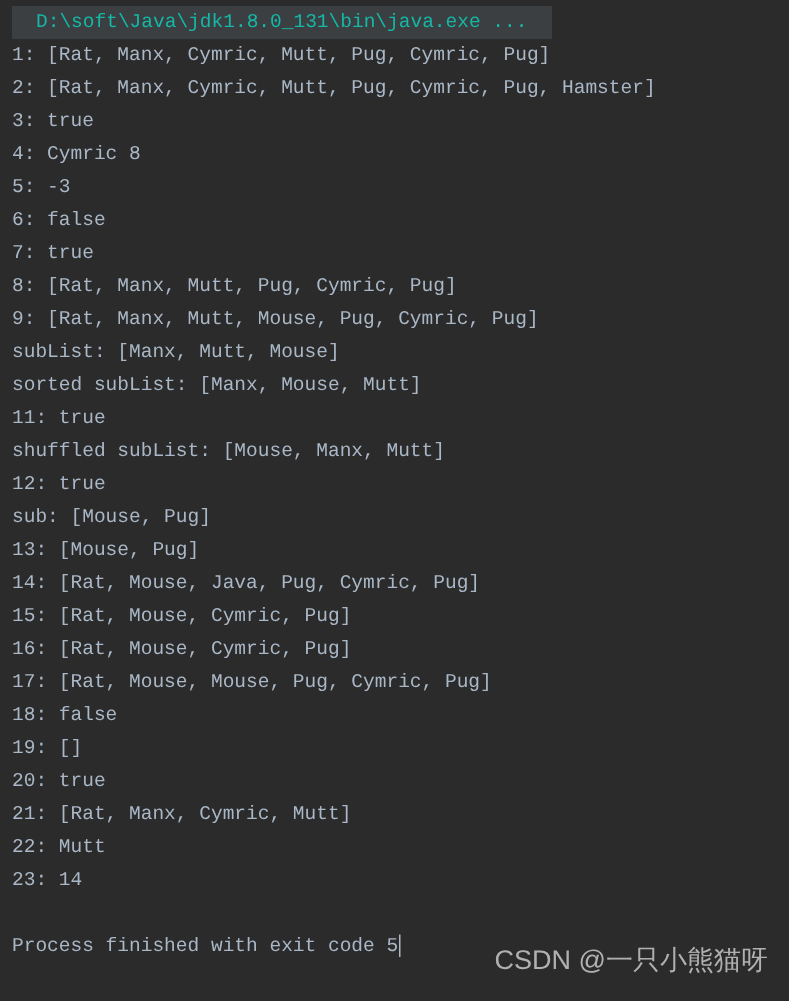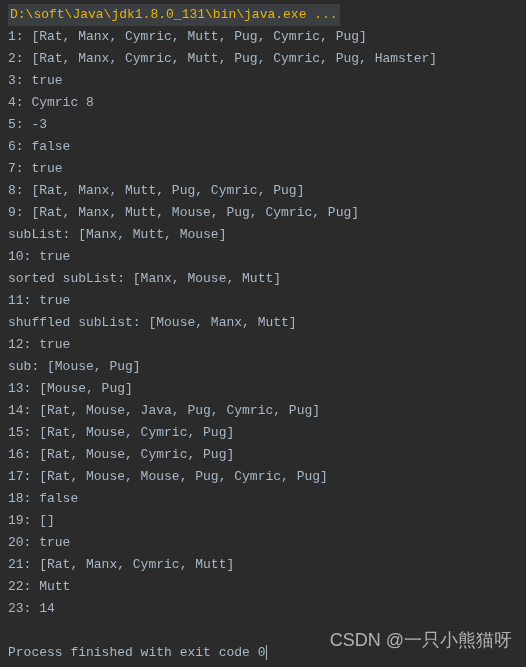--- a/index.html
+++ b/index.html
@@ -14,23 +14,23 @@
       font-family: 'Consolas', 'Monaco', 'Courier New', monospace;
       font-size: 13px;
       line-height: 22px;
       color: #a9b7c6;
       padding: 4px 8px;
       position: relative;
       overflow: hidden;
     }
     .command-line {
       background-color: #3c3f41;
-      color: #eab308;
+      color: #14b8a6;
       display: inline-block;
-      padding: 0 2px;
+      padding: 0 16px;
     }
     .output-line {
       white-space: pre;
     }
     .watermark {
       position: absolute;
       bottom: 16px;
       right: 14px;
       color: #c8c8c8;
       font-size: 18px;
@@ -53,34 +53,33 @@
   <div class="output-line">1: [Rat, Manx, Cymric, Mutt, Pug, Cymric, Pug]</div>
   <div class="output-line">2: [Rat, Manx, Cymric, Mutt, Pug, Cymric, Pug, Hamster]</div>
   <div class="output-line">3: true</div>
   <div class="output-line">4: Cymric 8</div>
   <div class="output-line">5: -3</div>
   <div class="output-line">6: false</div>
   <div class="output-line">7: true</div>
   <div class="output-line">8: [Rat, Manx, Mutt, Pug, Cymric, Pug]</div>
   <div class="output-line">9: [Rat, Manx, Mutt, Mouse, Pug, Cymric, Pug]</div>
   <div class="output-line">subList: [Manx, Mutt, Mouse]</div>
-  <div class="output-line">10: true</div>
   <div class="output-line">sorted subList: [Manx, Mouse, Mutt]</div>
   <div class="output-line">11: true</div>
   <div class="output-line">shuffled subList: [Mouse, Manx, Mutt]</div>
   <div class="output-line">12: true</div>
   <div class="output-line">sub: [Mouse, Pug]</div>
   <div class="output-line">13: [Mouse, Pug]</div>
   <div class="output-line">14: [Rat, Mouse, Java, Pug, Cymric, Pug]</div>
   <div class="output-line">15: [Rat, Mouse, Cymric, Pug]</div>
   <div class="output-line">16: [Rat, Mouse, Cymric, Pug]</div>
   <div class="output-line">17: [Rat, Mouse, Mouse, Pug, Cymric, Pug]</div>
   <div class="output-line">18: false</div>
   <div class="output-line">19: []</div>
   <div class="output-line">20: true</div>
   <div class="output-line">21: [Rat, Manx, Cymric, Mutt]</div>
   <div class="output-line">22: Mutt</div>
   <div class="output-line">23: 14</div>
   <div class="output-line">&nbsp;</div>
-  <div class="output-line"><span>Process finished with exit code 0</span><span class="cursor"></span></div>
+  <div class="output-line"><span>Process finished with exit code 5</span><span class="cursor"></span></div>
 </div>
 
 <div class="watermark">CSDN @一只小熊猫呀</div>
 
 </body></html>

